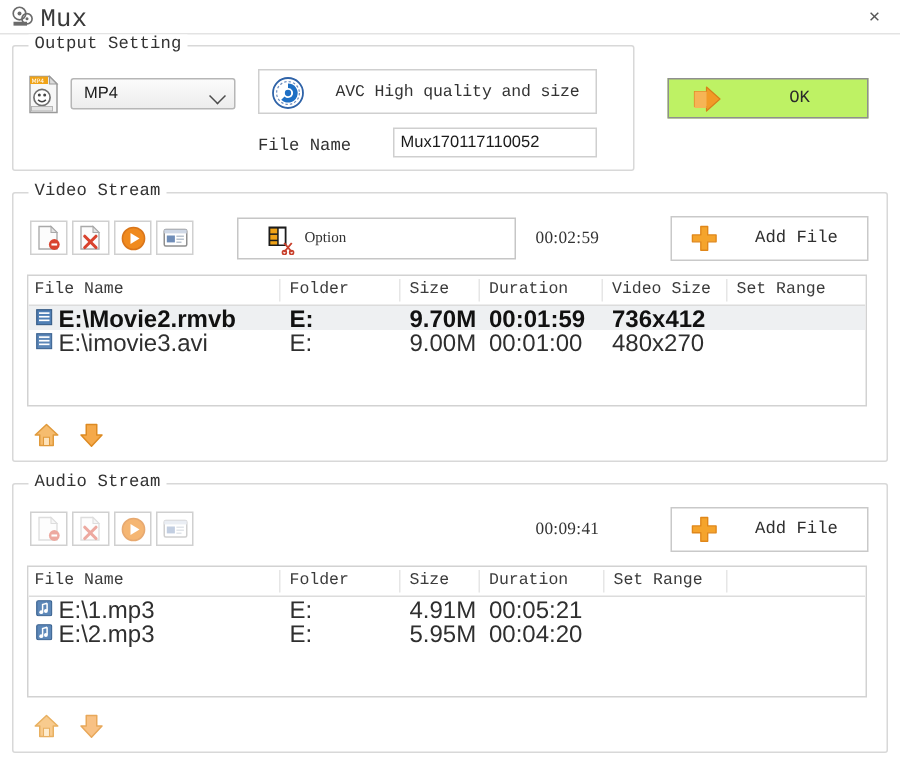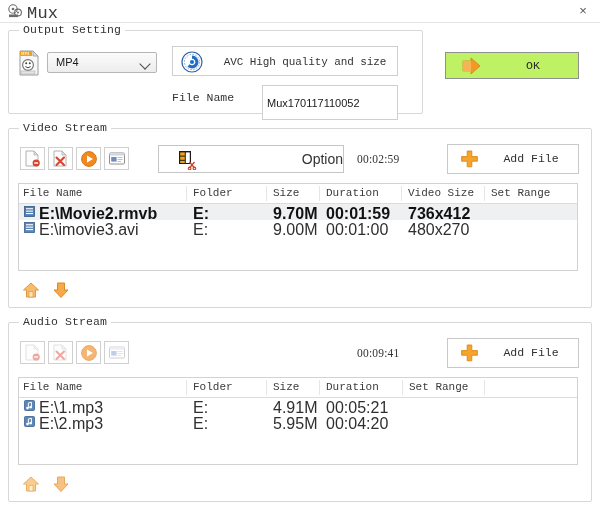--- a/index.html
+++ b/index.html
@@ -122,21 +122,21 @@
     font-size: 11px; color: #333;
     letter-spacing: -.1px;
   }
   #filename-label {
     position: absolute; left: 172px; top: 91px;
     font-family: "Liberation Mono", monospace;
     font-size: 11.5px; color: #333;
   }
   #filename-input {
     position: absolute; left: 262px; top: 85px;
-    width: 136px; height: 35px;
+    width: 136px; height: 20px;
     box-sizing: border-box;
     border: 1px solid #cfcfcf;
     background: #fff;
     font-family: "Liberation Sans", sans-serif;
     font-size: 11px;
     color: #1a1a1a;
     padding: 0 4px;
     outline: none;
   }
 
@@ -169,23 +169,23 @@
   .opt-btn {
     position: absolute;
     box-sizing: border-box;
     border: 1px solid #c6c6c6;
     background: #ffffff;
   }
   #video-option-btn { left: 158px; top: 145px; width: 186px; height: 28px; }
   #video-option-icon { position: absolute; left: 18px; top: 4px; width: 20px; height: 20px; }
   #video-option-label {
     position: absolute; left: 44px; top: 0; width: 140px; height: 26px;
-    line-height: 26px; text-align: right;
-    font-family: Liberation Sans, sans-serif;
-    font-size: 14px; color: #333;
+    line-height: 26px; text-align: left;
+    font-family: Liberation Serif, serif;
+    font-size: 10px; color: #333;
   }
 
   .duration-readout {
     position: absolute;
     font-family: Liberation Serif, serif;
     font-size: 11.5px;
     color: #333;
     letter-spacing: .2px;
   }
   #video-duration { left: 357px; top: 153px; }

